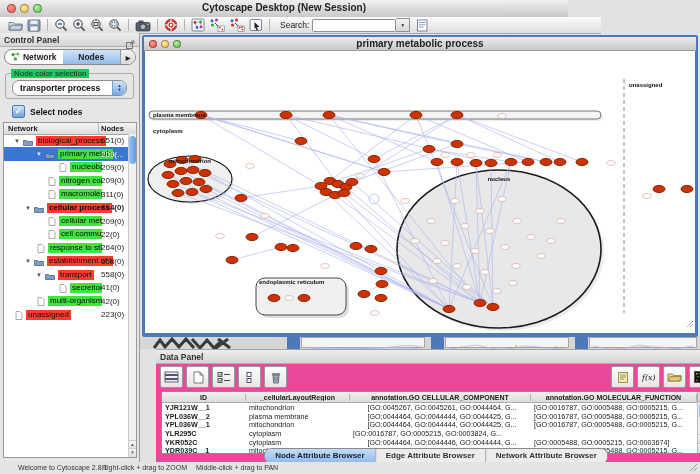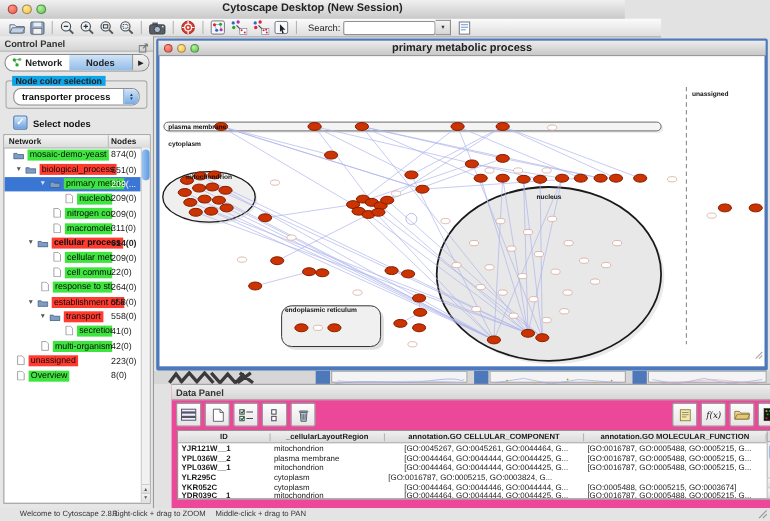--- a/index.html
+++ b/index.html
@@ -23,21 +23,21 @@
   
   .cpanel{position:absolute;left:0;top:33px;width:140px;height:429px;background:#e6e6e6;border-right:1px solid #9a9a9a;box-sizing:border-box;}
   .phead{position:relative;height:13px;background:linear-gradient(#ededed,#d5d5d5);border-bottom:1px solid #b0b0b0;padding-left:24px;}
   .phead .ptitle{font-size:8.5px;font-weight:bold;color:#333;position:absolute;left:4px;top:2px;}
   .undock{position:absolute;right:4px;top:2px;}
   .cptabs{position:absolute;left:4px;top:16px;width:132px;height:16px;display:flex;border:1px solid #8a8a8a;border-radius:8px;overflow:hidden;background:#fff;box-sizing:border-box;}
   .seg{flex:1;display:flex;align-items:center;justify-content:center;font-size:8.5px;font-weight:bold;color:#222;gap:3px;}
   .seg.sel{background:linear-gradient(#cfe4f8,#93bce9);}
   .seg.arrow{flex:0 0 14px;border-left:1px solid #9a9a9a;background:linear-gradient(#f2f2f2,#d8d8d8);font-size:6px;}
   .gbox{position:absolute;left:5px;top:40px;width:129px;height:26px;border:1px solid #adadad;border-radius:3px;box-sizing:border-box;}
-  .gbox .glabel{position:absolute;top:-5px;left:5px;background:#0ea5e9;padding:0 3px;font-size:8px;font-weight:bold;color:#222;}
+  .gbox .glabel{position:absolute;top:-5px;left:5px;background:#22c55e;padding:0 3px;font-size:8px;font-weight:normal;color:#222;}
   .combo{position:absolute;left:6px;top:6px;right:6px;height:14px;background:#fff;border:1px solid #8f8f8f;border-radius:7px;display:flex;align-items:center;overflow:hidden;}
   .combo .cval{flex:1;font-size:8.5px;font-weight:bold;color:#111;padding-left:7px;white-space:nowrap;}
   .combo .ccap{width:13px;height:14px;background:linear-gradient(#cfe4fa,#76a9e4);border-left:1px solid #7aa0cc;display:flex;flex-direction:column;align-items:center;justify-content:center;font-size:4px;color:#234;line-height:4px;}
   .chkrow{position:absolute;left:12px;top:72px;display:flex;align-items:center;gap:5px;}
   .chk{width:11px;height:11px;border-radius:2px;border:1px solid #4a7ab0;background:linear-gradient(#cfe4fa,#6fa3e0);color:#fff;font-size:9px;line-height:10px;text-align:center;font-weight:bold;}
   .chklbl{font-size:8.5px;font-weight:bold;color:#111;}
   .tree{position:absolute;left:3px;top:89px;width:134px;bottom:4px;background:#fff;border:1px solid #999;box-sizing:border-box;}
   .thead{height:11px;background:linear-gradient(#f4f4f4,#dcdcdc);border-bottom:1px solid #aaa;position:relative;font-size:7.5px;font-weight:bold;color:#222;}
   .thead .h1{position:absolute;left:4px;top:1px;} .thead .h2{position:absolute;left:97px;top:1px;}
   .thead .hd{position:absolute;left:94px;top:0;bottom:0;width:1px;background:#bbb;}
@@ -266,27 +266,20 @@
       <div class="chk">✓</div>
       <span class="chklbl">Select nodes</span>
     </div>
     <div class="tree">
       <div class="thead">
         <span class="h1">Network</span>
         <span class="hd"></span>
         <span class="h2">Nodes</span>
       </div>
       <div id="tree-rows">
-          <div class="trow" style="padding-left: 8px;">
-            <span class="ticon"><svg width="10" height="8">
-                <path d="M0.5 7.5 v-5 h3 l1 1 h5 v4 z" fill="#7e9dc4" stroke="#3f587a" stroke-width="0.7"></path>
-              </svg></span>
-            <span class="chip g" style="max-width: 75px;">mosaic-demo-yeast</span>
-            <span class="cnt">874(0)</span>
-          </div>
           <div class="trow" style="padding-left: 10px;">
             <span class="exp">▼</span>
             <span class="ticon"><svg width="10" height="8">
                 <path d="M0.5 7.5 v-5 h3 l1 1 h5 v4 z" fill="#7e9dc4" stroke="#3f587a" stroke-width="0.7"></path>
               </svg></span>
             <span class="chip r" style="max-width: 73px;">biological_process</span>
             <span class="cnt">651(0)</span>
           </div>
           <div class="trow sel" style="padding-left: 32px;">
             <span class="exp">▼</span>
@@ -375,27 +368,20 @@
               </svg></span>
             <span class="chip g" style="max-width: 50px;">multi-organism pro</span>
             <span class="cnt">42(0)</span>
           </div>
           <div class="trow" style="padding-left: 11px;">
             <span class="ticon"><svg width="8" height="9">
                 <path d="M1 0.5 h4 l2 2 v6 h-6 z" fill="#fff" stroke="#888" stroke-width="0.7"></path>
               </svg></span>
             <span class="chip r" style="max-width: 72px;">unassigned</span>
             <span class="cnt">223(0)</span>
-          </div>
-          <div class="trow" style="padding-left: 11px;">
-            <span class="ticon"><svg width="8" height="9">
-                <path d="M1 0.5 h4 l2 2 v6 h-6 z" fill="#fff" stroke="#888" stroke-width="0.7"></path>
-              </svg></span>
-            <span class="chip g" style="max-width: 72px;">Overview</span>
-            <span class="cnt">8(0)</span>
           </div>
         </div>
       <div class="tscroll">
         <div class="tthumb"></div>
         <div class="tarr up">▲</div>
         <div class="tarr dn">▼</div>
       </div>
     </div>
   </div>
 
@@ -740,20 +726,25 @@
             <div class="dc c3">[GO:0016787, GO:0005488, GO:0005215, G...</div>
           </div>
         </div>
       <div class="corner"></div>
       <div class="vscroll">
         <div class="vthumb"></div>
         <div class="varr up">▲</div>
         <div class="varr dn">▼</div>
       </div>
     </div>
+    <div class="dtabs" id="dp-tabs">
+        <div class="dtab sel">Node Attribute Browser</div>
+        <div class="dtab">Edge Attribute Browser</div>
+        <div class="dtab">Network Attribute Browser</div>
+      </div>
   </div>
 
   <div class="status">
     <span style="left:18px">Welcome to Cytoscape 2.8.1</span>
     <span style="left:102px">Right-click + drag to ZOOM</span>
     <span style="left:196px">Middle-click + drag to PAN</span>
     <span style="position:absolute;right:2px;top:1px"><svg width="9" height="9">
           <path d="M8 1 L1 8 M8 4.5 L4.5 8" stroke="#999" stroke-width="1"></path>
         </svg></span>
   </div>

